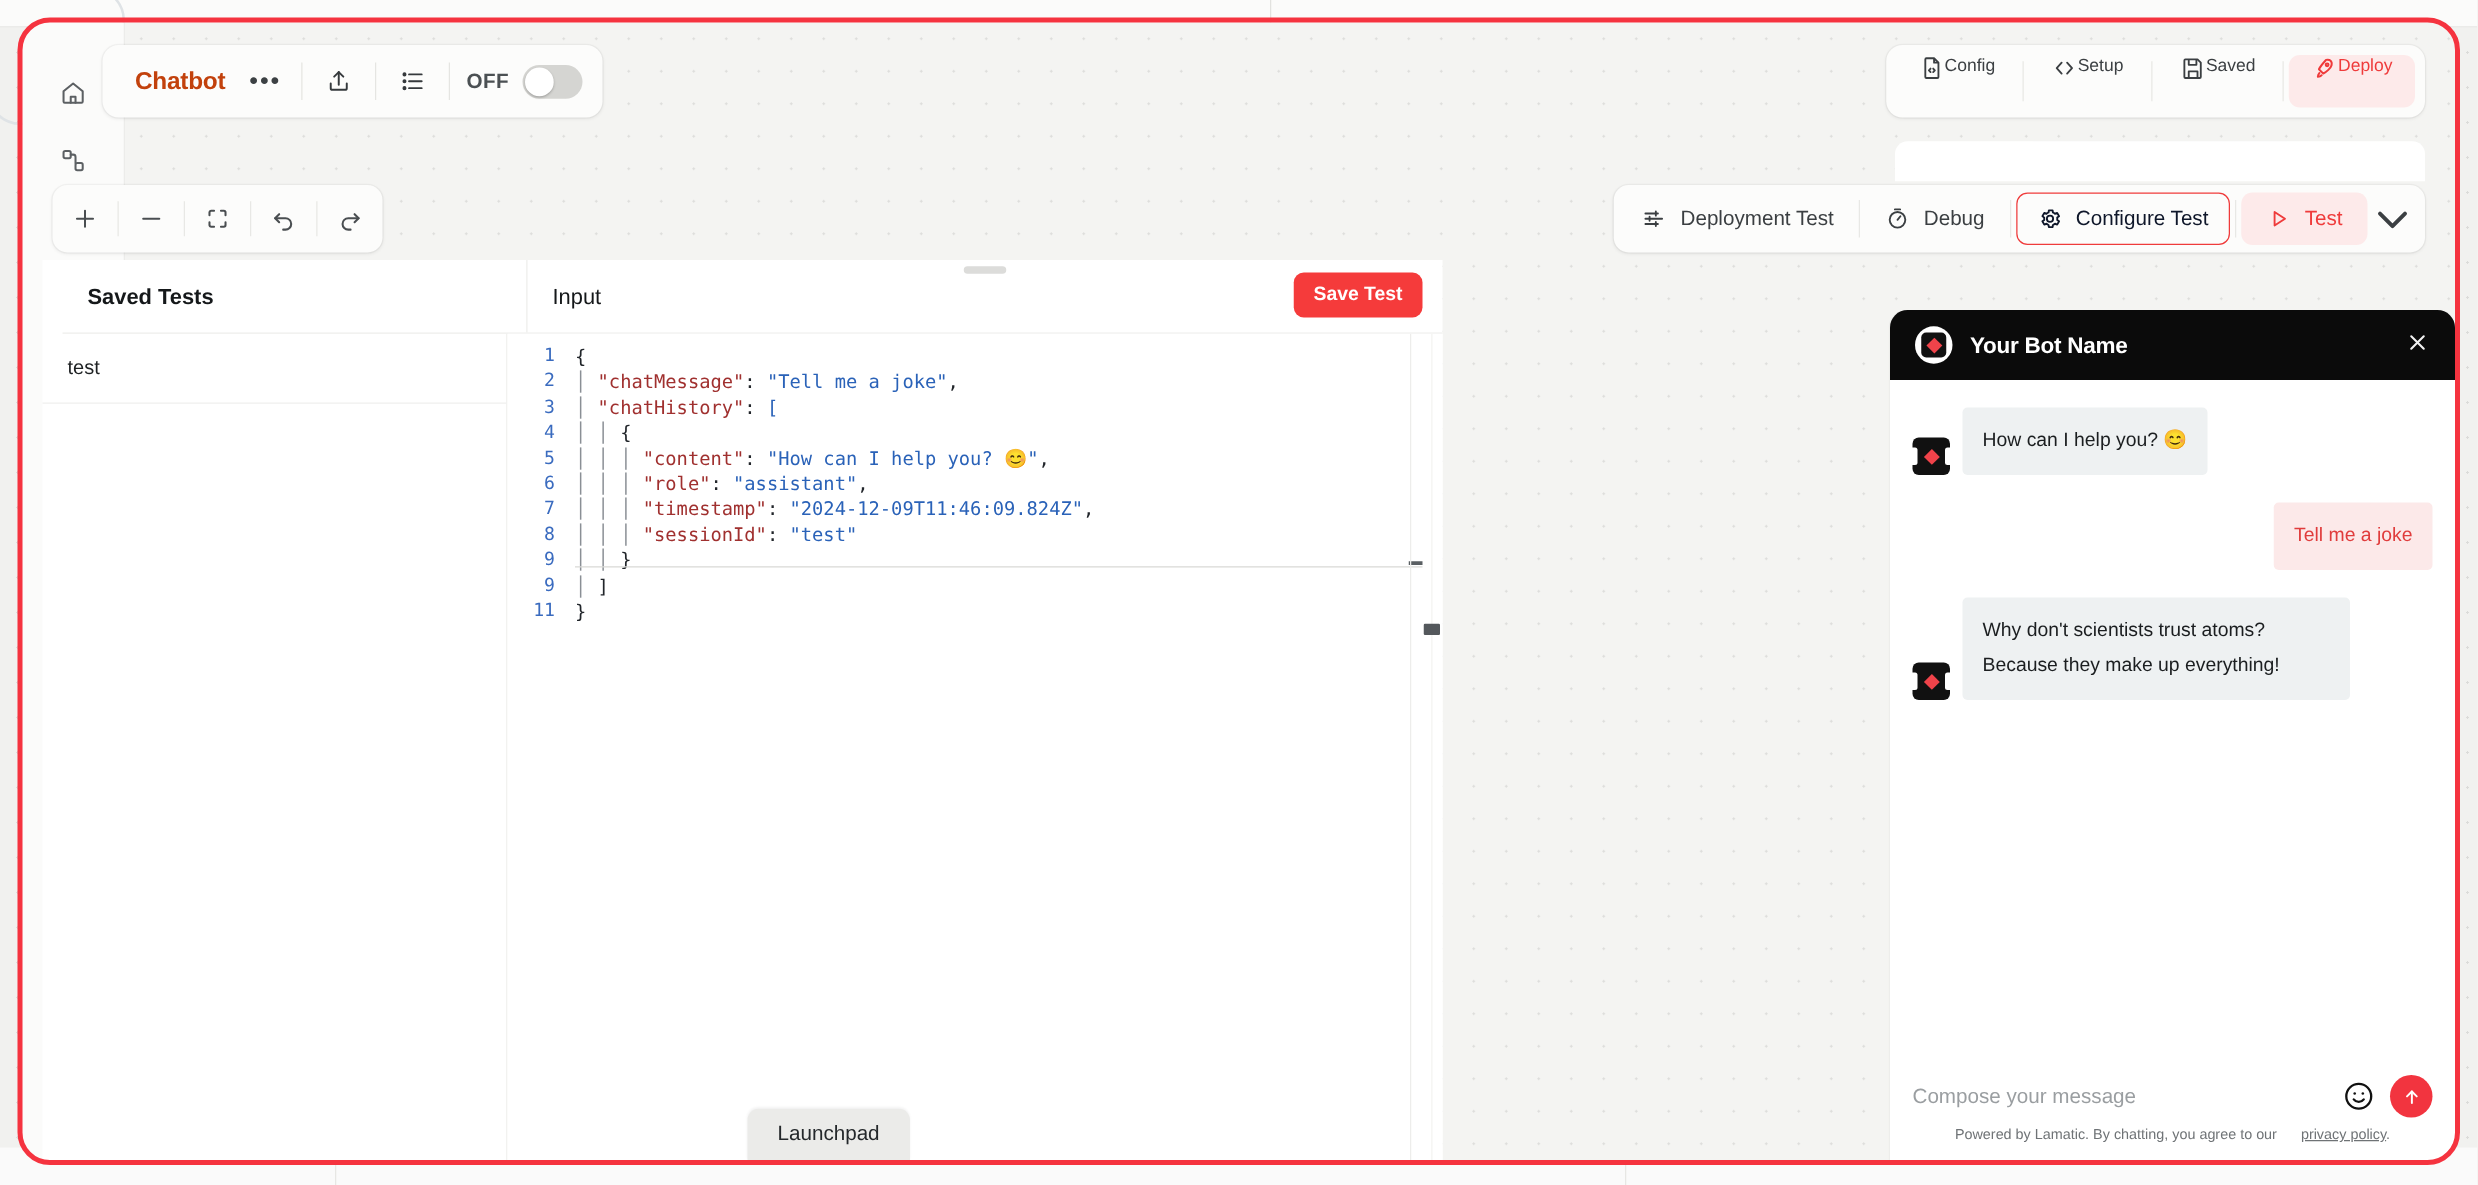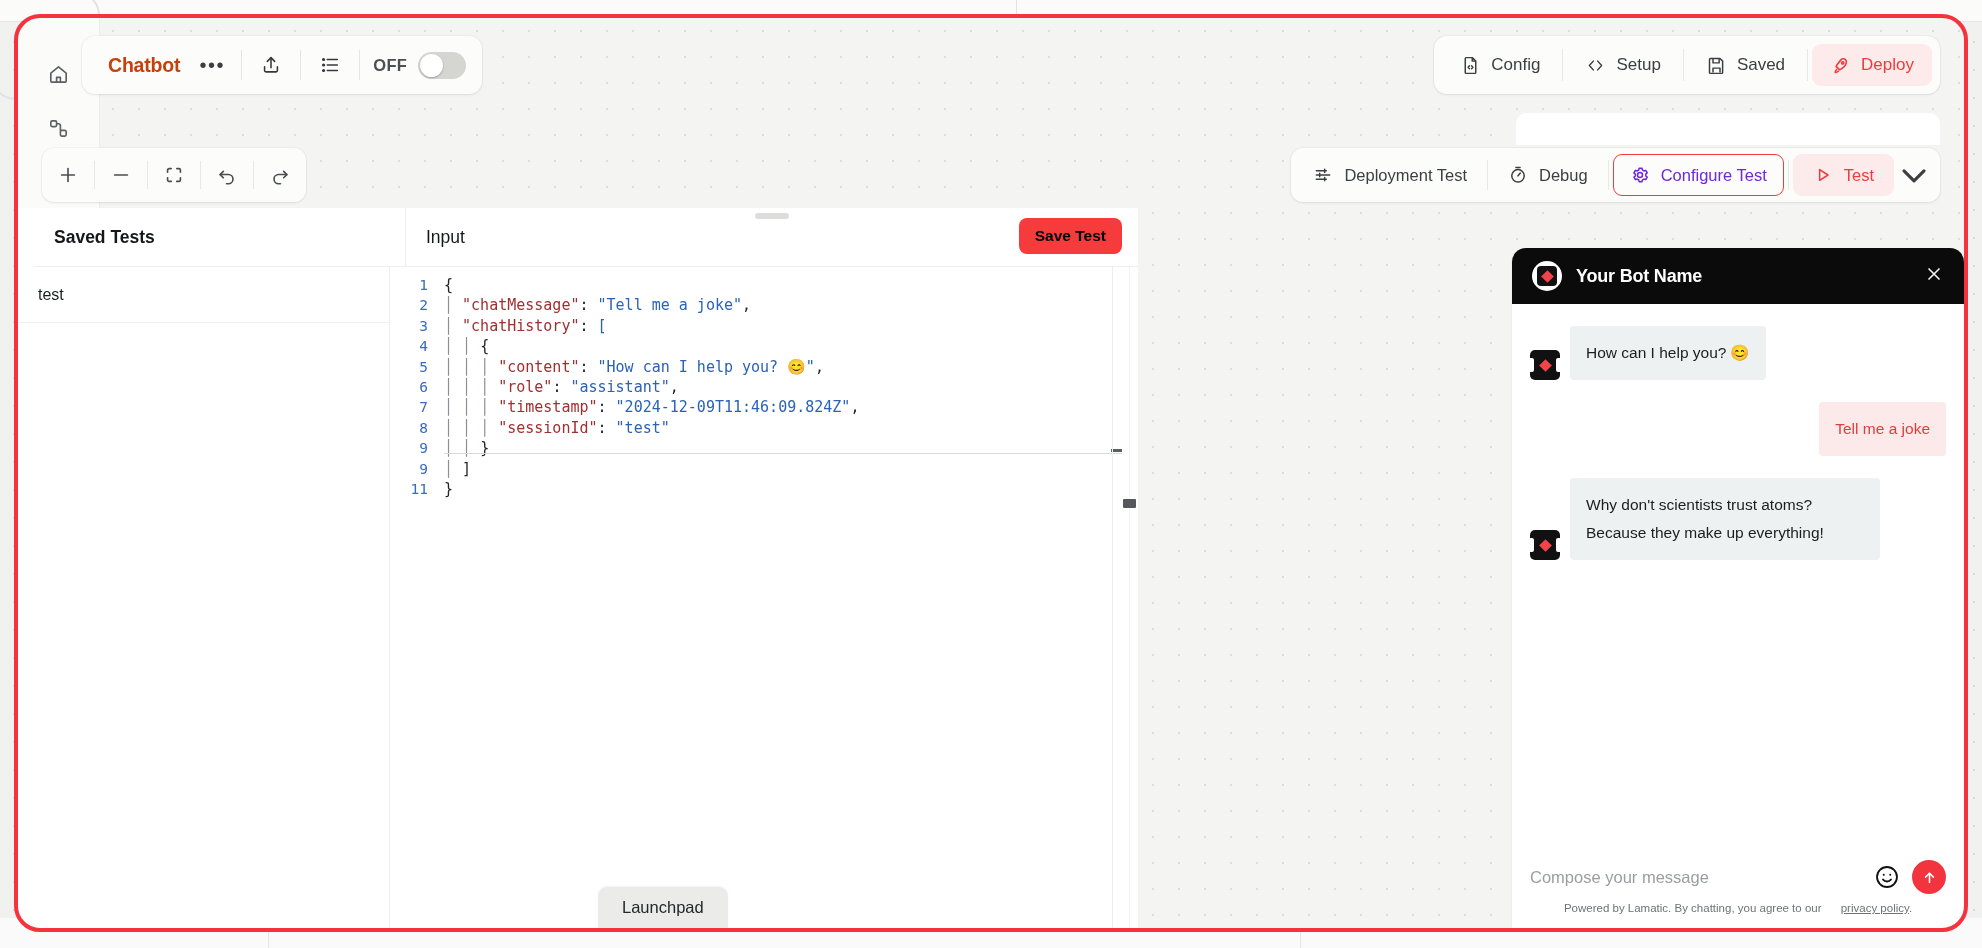--- a/index.html
+++ b/index.html
@@ -98,22 +98,22 @@
     border-radius:50%; background:#fff; box-shadow:0 1px 2px rgba(0,0,0,.25);
   }
 
   #header-right {
     position:absolute; right:24px; top:18px; height:58px;
     background:#fcfcfb; border-radius:13px;
     box-shadow:0 1px 3px rgba(0,0,0,.07), 0 0 0 1px rgba(0,0,0,.03);
     display:flex; align-items:center; padding:0 8px; z-index:12;
   }
   .hr-btn {
-    display:flex; align-items:center; gap:10px; height:42px; padding:0 18px;
-    border-radius:9px; font-size:17px; color:#3b3f42; cursor:pointer; font-weight:400;
+    display:flex; align-items:flex-start; height:42px; padding:0 18px;
+    border-radius:9px; font-size:14px; color:#3b3f42; cursor:pointer; font-weight:400;
   }
   .hr-btn svg { width:21px; height:21px; flex:none; }
   .hr-btn.deploy { background:#fdeaea; color:#ef3b3b; font-weight:500; }
   .hr-btn.deploy svg { color:#ef3b3b; }
   .hr-div { width:1px; height:32px; background:#e8e8e5; margin:0 4px; }
 
   
   #white-strip {
     position:absolute; right:24px; top:95px; width:424px; height:32px;
     background:#fff; border-radius:10px 10px 0 0; z-index:8;
@@ -138,45 +138,45 @@
     position:absolute; right:24px; top:130px; height:54px;
     background:#fcfcfb; border-radius:12px;
     box-shadow:0 1px 3px rgba(0,0,0,.07), 0 0 0 1px rgba(0,0,0,.03);
     display:flex; align-items:center; padding:0 6px; z-index:12;
   }
   .tb-btn {
     display:flex; align-items:center; gap:11px; height:42px; padding:0 16px;
     border-radius:9px; font-size:16.5px; color:#3b3f42; cursor:pointer;
   }
   .tb-btn svg { width:20px; height:20px; flex:none; }
-  .tb-btn.outlined { border:1.6px solid #ef3b3b; color:#6d28d9; font-weight:500;text-align:center; }
+  .tb-btn.outlined { border:1.6px solid #ef3b3b; color:#0f172a; font-weight:500;text-align:center; }
   .tb-btn.filled { background:#fdeaea; color:#ef3b3b; font-weight:500; padding:0 20px; }
   .tb-div { width:1px; height:30px; background:#e8e8e5; margin:0 4px; }
   .tb-caret { width:40px; height:42px; display:flex; align-items:center; justify-content:center; color:#3b3f42; cursor:pointer; border-radius:8px; }
 
   
   #panel {
-    position:absolute; left:0; top:190px; width:1120px; bottom:0;
+    position:absolute; left:16px; top:190px; width:1120px; bottom:0;
     background:#ffffff; z-index:10;padding-left:16px;
   }
   #panel-head {
     height:59px; display:flex; align-items:stretch; border-bottom:1px solid #eeeeec;
     position:relative;
   }
   #saved-head {
     width:372px; display:flex; align-items:center; padding-left:20px;
     font-size:17.5px; font-weight:700; color:#15181a; border-right:1px solid #eeeeec;
   }
   #input-head {
     flex:1; display:flex; align-items:center; padding:0 16px 0 20px;
     font-size:17.5px; color:#15181a; font-weight:400; position:relative;
   }
   #save-test-btn {
     position:absolute; right:16px; top:10px;
-    background:#f53b3b; color:#000000; border:none; border-radius:8px;
+    background:#f53b3b; color:#ffffff; border:none; border-radius:8px;
     font-family:inherit; font-size:15.5px; font-weight:600;
     padding:9px 16px; cursor:pointer;
   }
   #drag-handle {
     position:absolute; left:50%; transform:translateX(-50%); top:5px;
     width:34px; height:6px; border-radius:3px; background:#dcdcda;
   }
   #panel-body { position:absolute; left:0; top:59px; right:0; bottom:0; display:flex; }
   #saved-list { width:372px; border-right:1px solid #eeeeec; }
   .saved-item {

